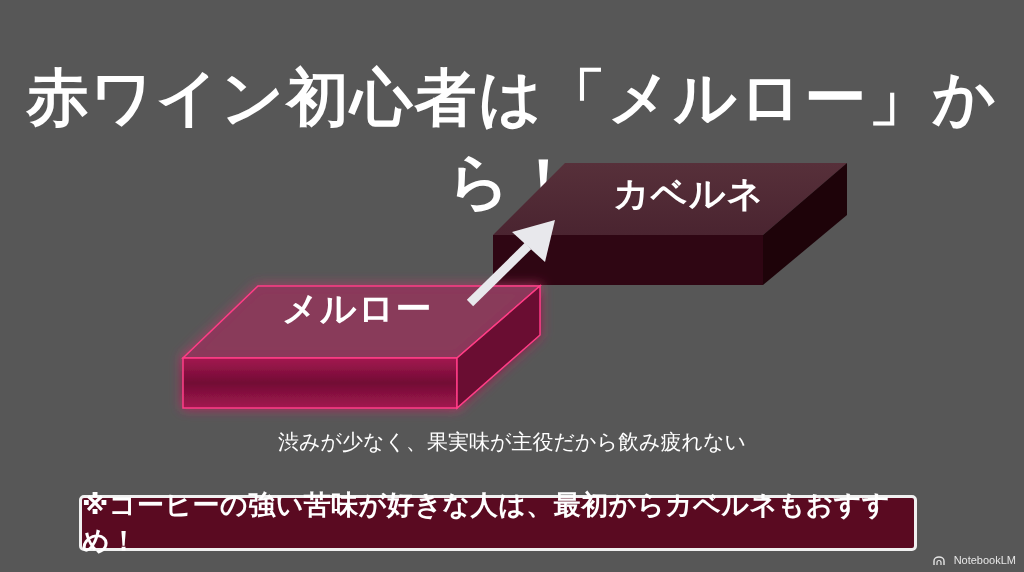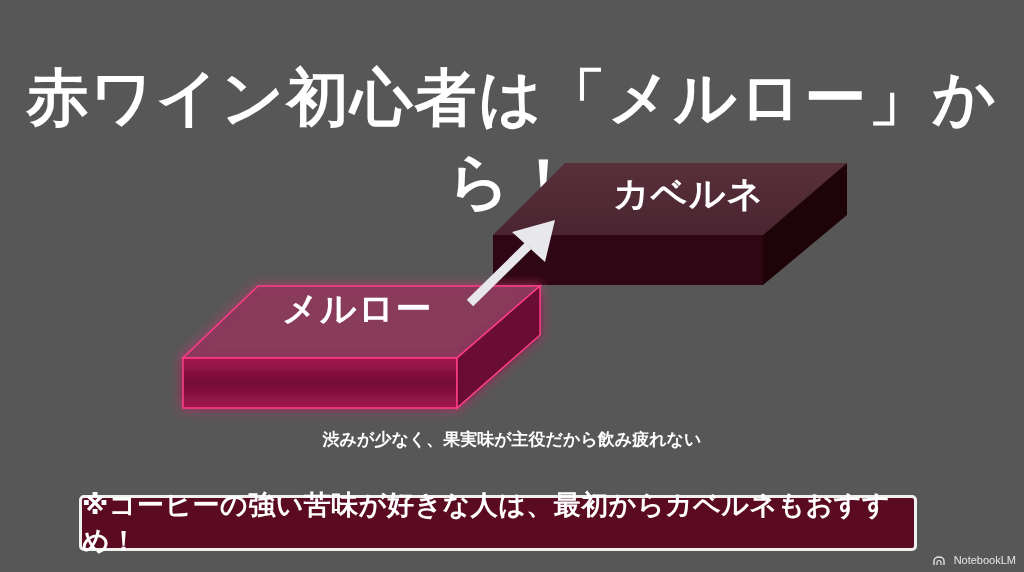--- a/index.html
+++ b/index.html
@@ -15,21 +15,21 @@
       text-align: center; font-size: 62px; font-weight: bold;
       letter-spacing: 2px; color: #ffffff;
     }
     svg.blocks { position: absolute; left: 0; top: 0; }
     .block-label {
       position: absolute; font-weight: bold; color: #fff; font-size: 36px;
       letter-spacing: 1px;
     }
     .desc {
       position: absolute; left: 0; top: 428px; width: 1024px;
-      text-align: center; font-size: 17px; font-weight: bold; color: #fff;
+      text-align: center; font-size: 21px; font-weight: normal; color: #fff;
     }
     .note {
       position: absolute; left: 79px; top: 495px; width: 838px; height: 56px;
       background: #5a0a21; border: 3px solid #f0f0f0; border-radius: 5px;
       box-sizing: border-box;
       display: flex; align-items: center; justify-content: center;
       font-size: 27px; font-weight: bold; color: #fff; letter-spacing: 0.5px;
     }
     .watermark {
       position: absolute; right: 8px; bottom: 6px; font-size: 11px;

